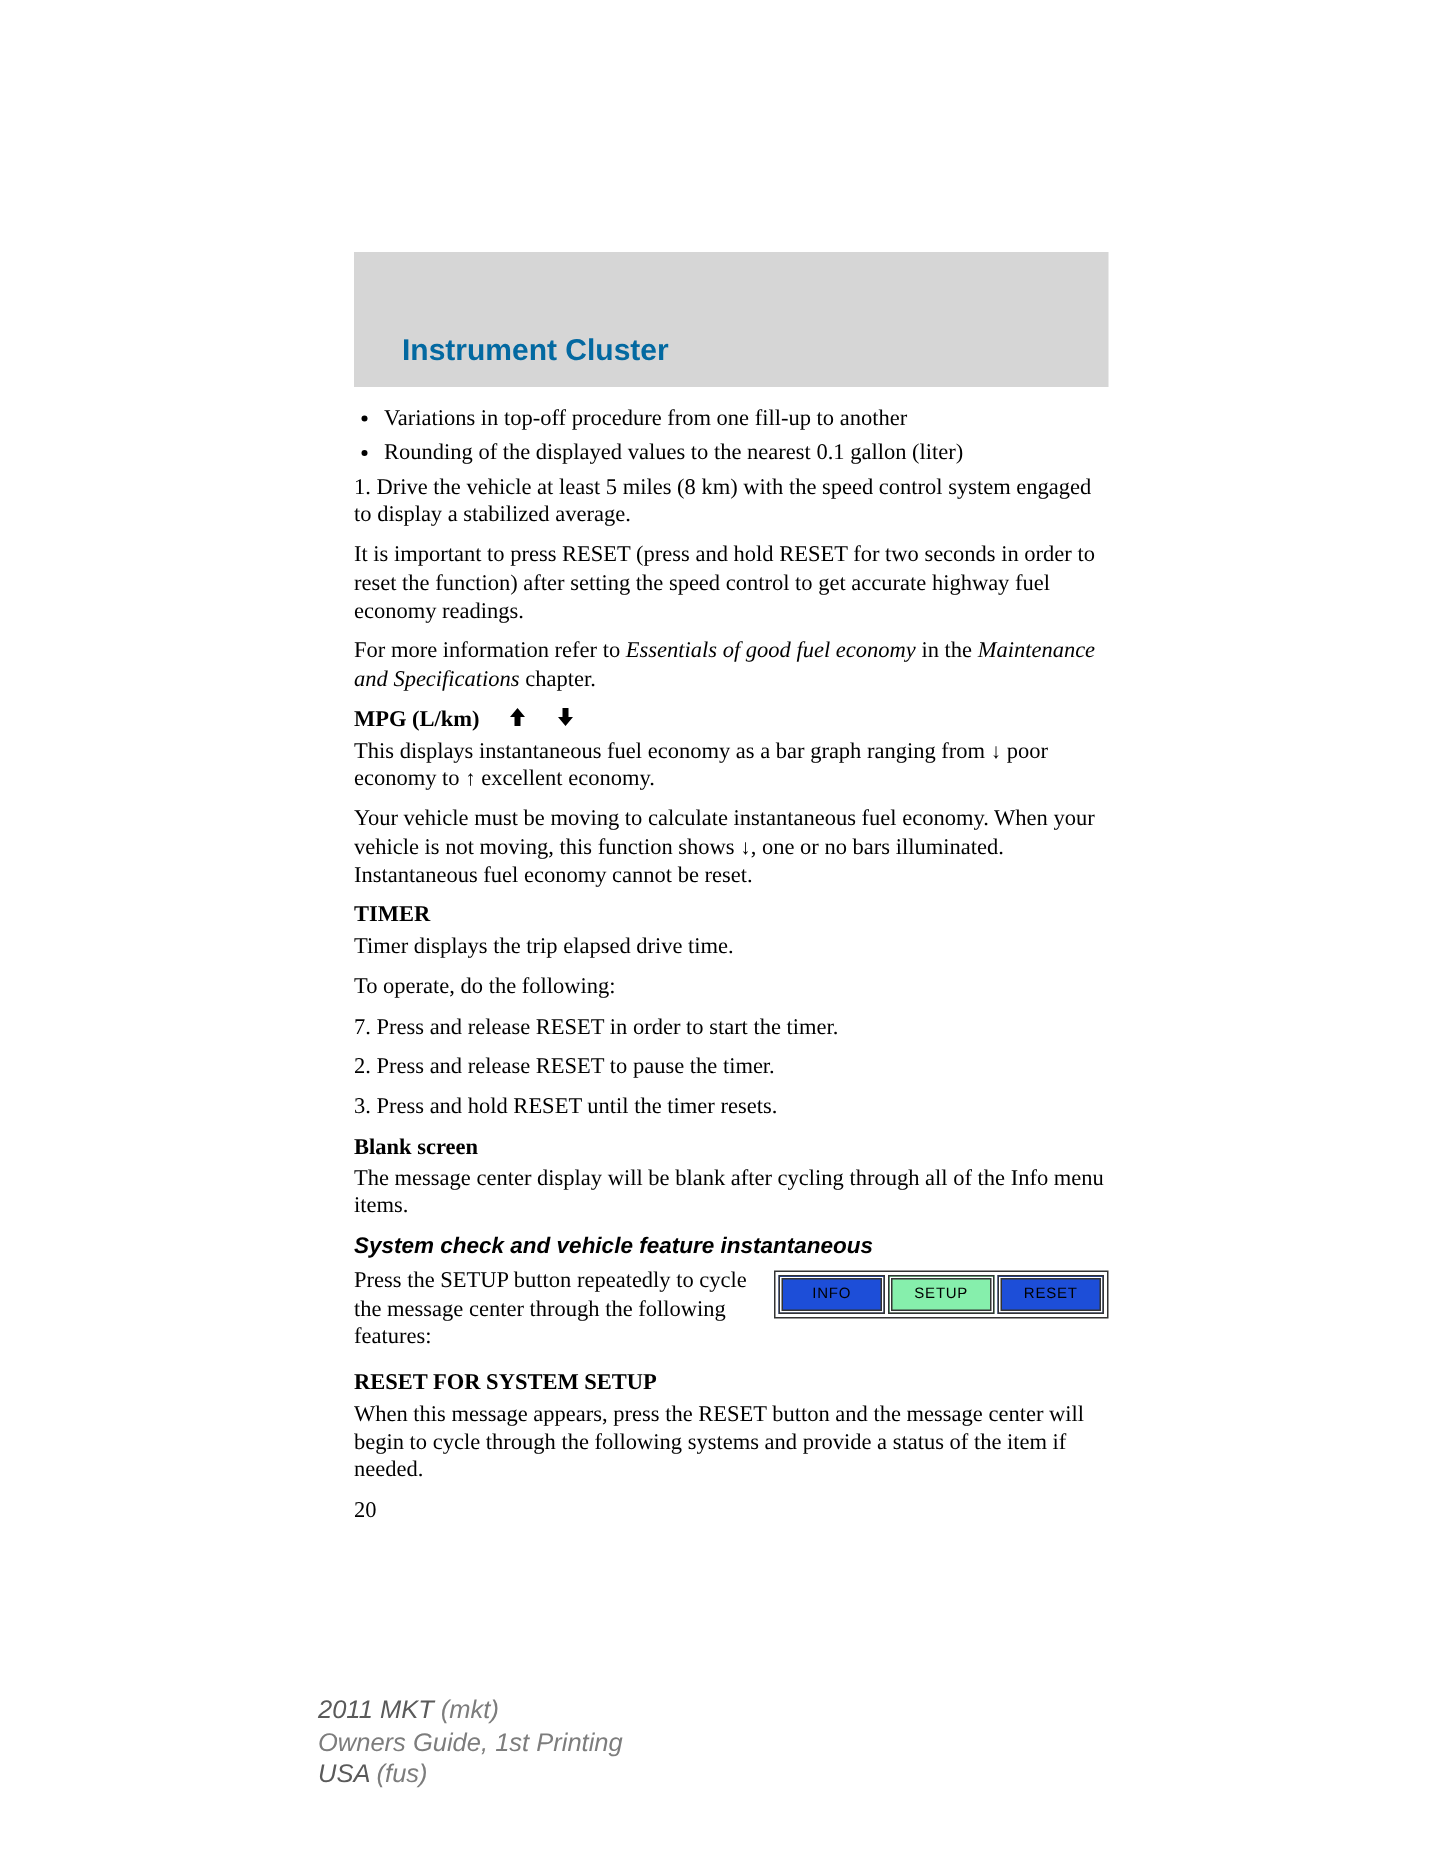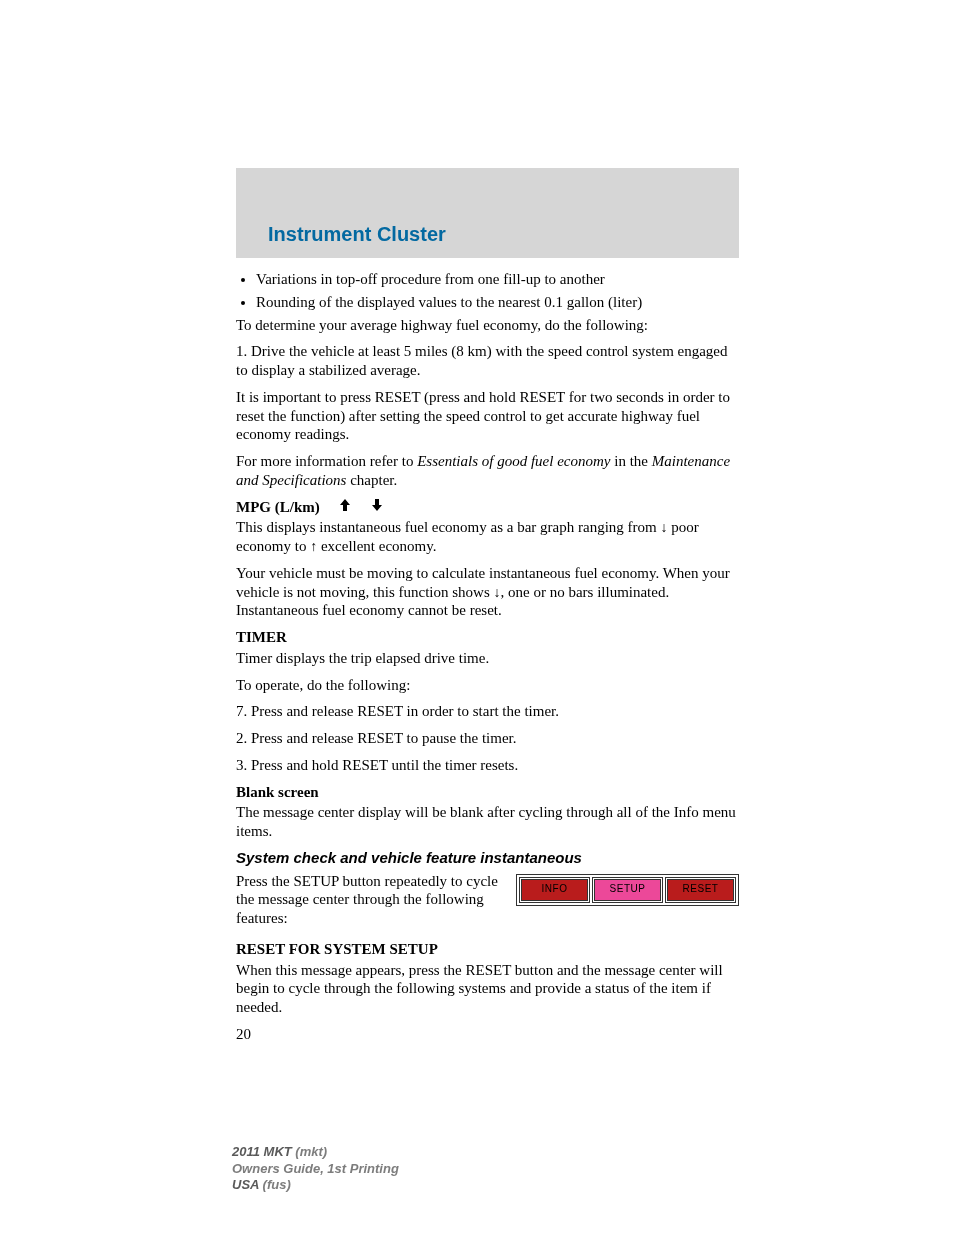--- a/index.html
+++ b/index.html
@@ -70,60 +70,58 @@
   .btn {
     border: 1px solid #333;
     width: 71px;
     height: 26px;
     display: flex;
     align-items: center;
     justify-content: center;
     font-family: Arial, Helvetica, sans-serif;
     font-size: 10px;
     letter-spacing: 0.5px;
-    background: #b91c1c;
+    background: #1d4ed8;
   }
   .btn.double {
     box-shadow: inset 0 0 0 1px #fff, inset 0 0 0 2px #333;
   }
   .btn.selected {
-    background: #ec4899;
+    background: #86efac;
     box-shadow: inset 0 0 0 1px #fff, inset 0 0 0 2px #333;
   }
   .clearfix::after { content: ""; display: table; clear: both; }
   .page-num { margin-top: 6px; }
   .footer {
     position: absolute;
     left: 212px;
     bottom: 42px;
     font-family: Arial, Helvetica, sans-serif;
-    font-weight: bold;
+    font-weight: normal;
     font-style: italic;
-    font-size: 13px;
+    font-size: 17px;
     color: #7d7d7d;
     line-height: 1.25;
-    margin-left: 20px;
   }
   .footer .dark { color: #5a5a5a; }
   .inline-arrow { font-size: 14px; }
   .ital { font-style: italic; }
 </style>
 </head>
 <body>
 
 <div class="header-bar">
   <div class="header-title">Instrument Cluster</div>
 </div>
 
 <div class="content">
   <ul class="bullet-list">
     <li>Variations in top-off procedure from one fill-up to another</li>
     <li>Rounding of the displayed values to the nearest 0.1 gallon (liter)</li>
   </ul>
-  <div class="para">To determine your average highway fuel economy, do the following:</div>
   <div class="para">1. Drive the vehicle at least 5 miles (8 km) with the speed control system engaged to display a stabilized average.</div>
   <div class="para">It is important to press RESET (press and hold RESET for two seconds in order to reset the function) after setting the speed control to get accurate highway fuel economy readings.</div>
   <div class="para">
     <span>For more information refer to </span><span class="ital">Essentials of good fuel economy</span><span> in the </span><span class="ital">Maintenance and Specifications</span><span> chapter.</span>
   </div>
 
   <div class="mpg-row">
     <span class="mpg-label">MPG (L/km)</span>
     <span class="arrow-icon">
       <svg width="14" height="14" viewBox="0 0 14 14">

